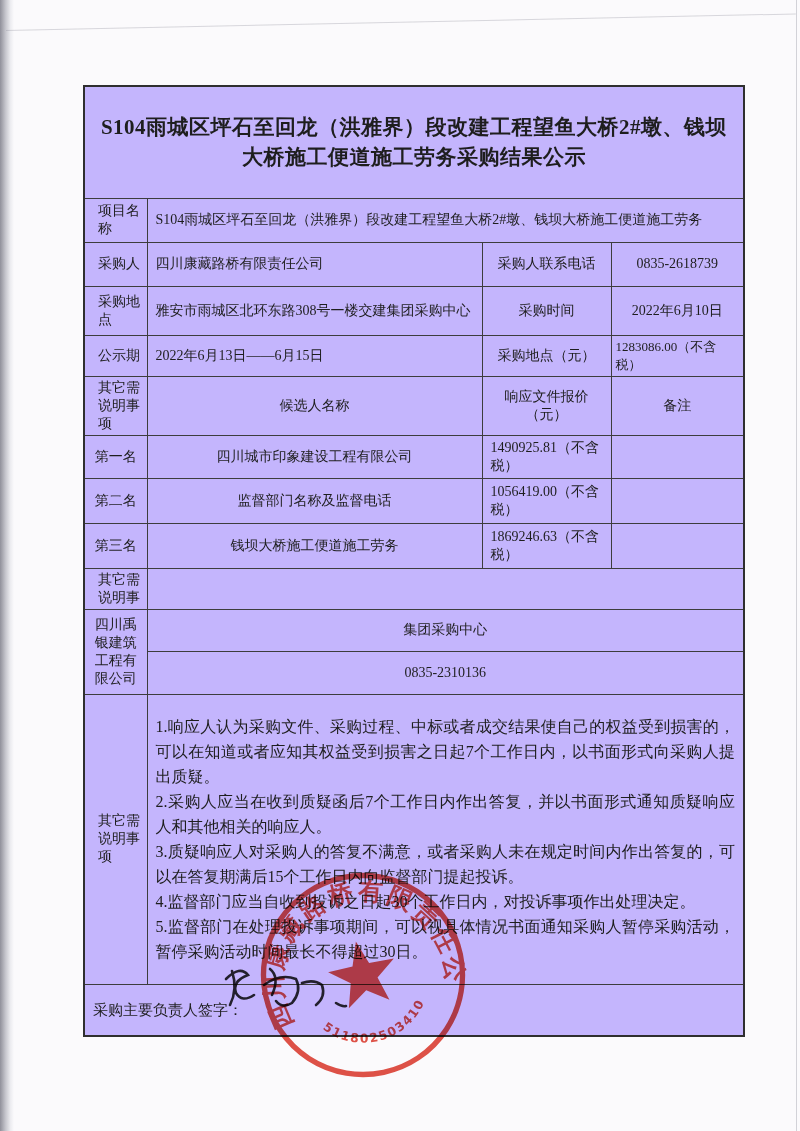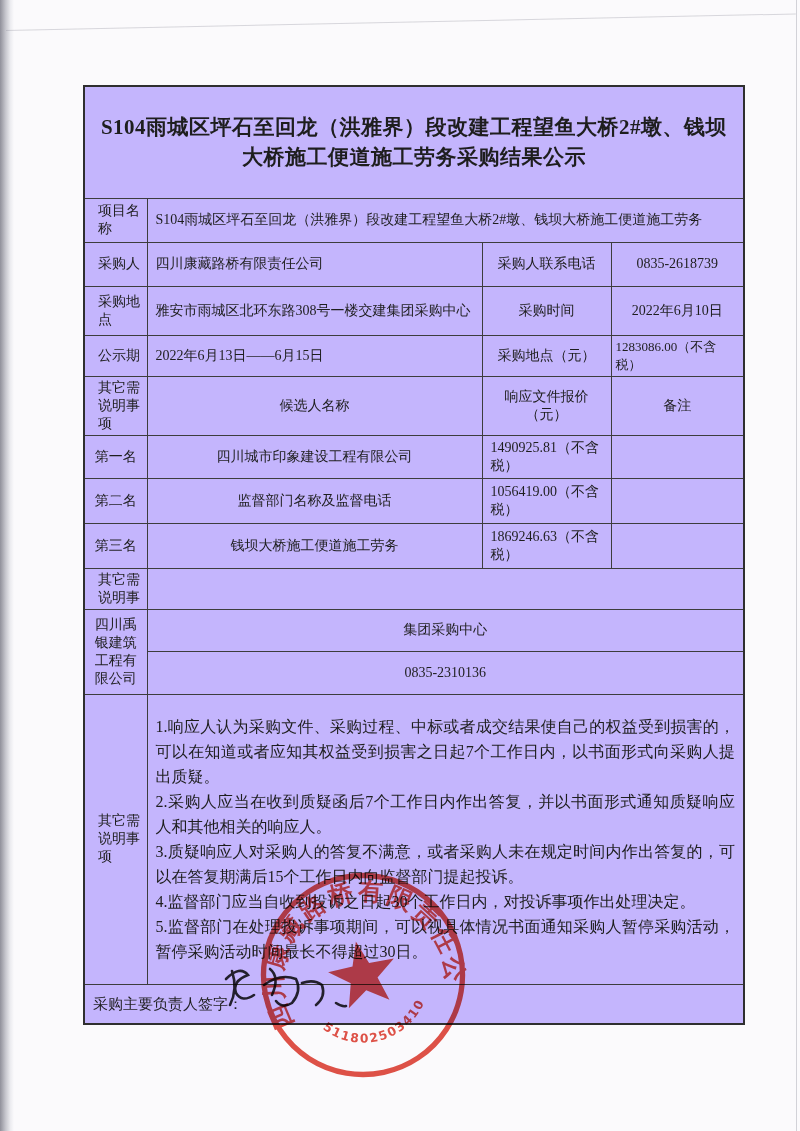--- a/index.html
+++ b/index.html
@@ -61,21 +61,21 @@
   .c { text-align: center; }
   .price-hdr-inner { width: 6.2em; margin: 0 auto; text-align: center; }
   .clip-2 { height: 36px; overflow: hidden; }
 
   .clauses { padding: 6px 8px; }
   .clauses p {
     font-size: 16px;
     line-height: 25px;
     text-align: justify;
   }
-  .sig-row-cell { height: 40px; font-size: 15px; padding-left: 8px; }
+  .sig-row-cell { height: 52px; font-size: 15px; padding-left: 8px; }
 
   .seal {
     position: absolute; left: 256px; top: 868px;
     width: 214px; height: 214px;
     transform: rotate(-12deg);
     opacity: 0.88;
     mix-blend-mode: multiply;
     pointer-events: none;
   }
   .handwriting {

